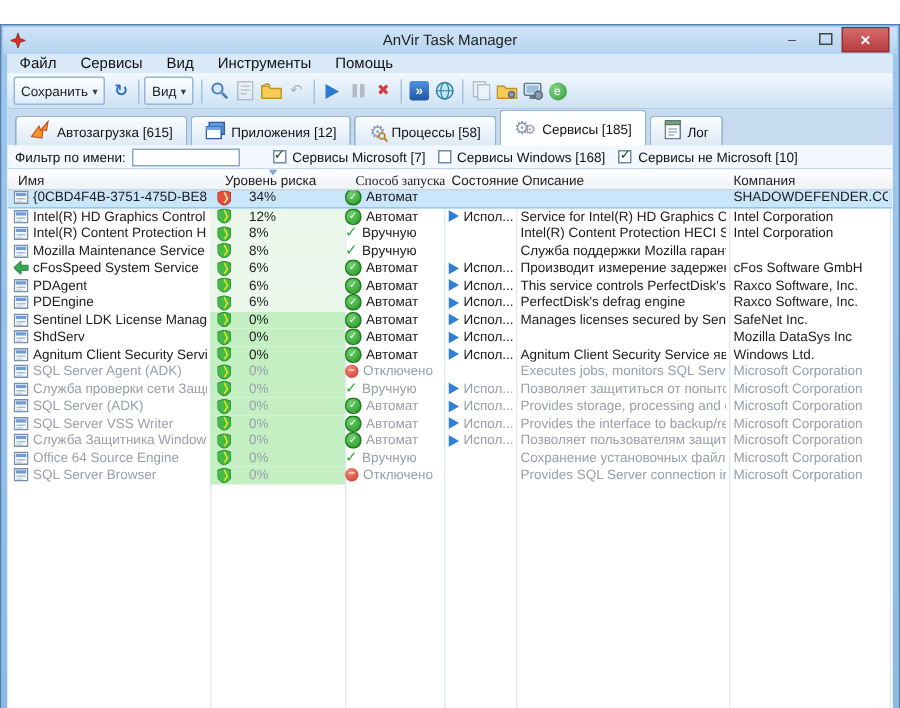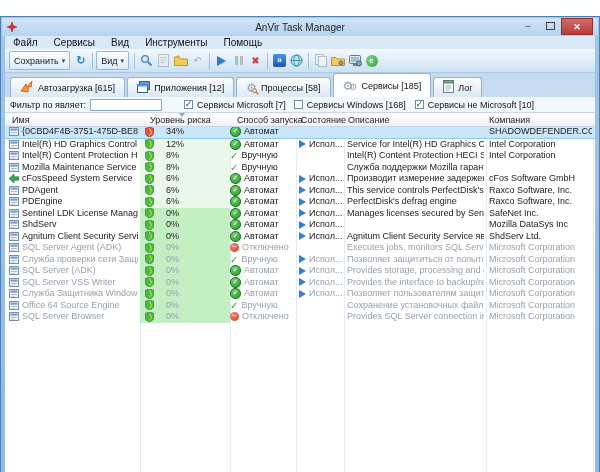--- a/index.html
+++ b/index.html
@@ -257,21 +257,21 @@
               <line x1="2.5" y1="6" x2="8.5" y2="6" stroke="#9fb0c0"></line>
               <line x1="2.5" y1="8" x2="8.5" y2="8" stroke="#9fb0c0"></line>
               <line x1="2.5" y1="10" x2="6.5" y2="10" stroke="#9fb0c0"></line>
             </svg>
         </span>
         <span>Лог</span>
       </span>
     </div>
 
     <div class="filterbar">
-      <span class="flabel">Фильтр по являет:</span>
+      <span class="flabel">Фильтр по имени:</span>
       <input class="finput" value="" style="">
       <span class="cbgroup" style="margin-left:22px;">
         <span class="cbox glyph">✓</span>
           <span>Сервисы Microsoft [7]</span>
       </span>
       <span class="cbgroup" style="margin-left:8px;">
         <span class="cbox glyph"></span>
           <span>Сервисы Windows [168]</span>
       </span>
       <span class="cbgroup" style="margin-left:9px;">
@@ -285,21 +285,21 @@
       <div class="gridline" style="left:225px;"></div>
       <div class="gridline" style="left:291px;"></div>
       <div class="gridline" style="left:339px;"></div>
       <div class="gridline" style="left:481px;"></div>
       <div class="gridline" style="left:588px;"></div>
 
       <div class="thead">
         <span class="th" style="left:7px;">Имя</span>
         <span class="sort-arrow" style="left:174px;"></span>
         <span class="th" style="left:145px;">Уровень риска</span>
-        <span class="th" style="left:232px;">Способ запуска</span>
+        <span class="th" style="left:232px;font-family:Liberation Serif, serif;">Способ запуска</span>
         <span class="th" style="left:296px;">Состояние</span>
         <span class="th" style="left:343px;">Описание</span>
         <span class="th" style="left:484px;">Компания</span>
       </div>
 
       <div class="tbody" id="tbody">
           <div class="row selected">
             <span class="riskbg pale"></span>
             <span class="cell c-name">
               <span style="display:inline-flex">
@@ -627,21 +627,21 @@
               <span style="display:inline-flex">
                 <span class="ic-auto glyph">✓</span>
               </span>
               <span>Автомат</span>
             </span>
             <span class="cell c-state">
               <span class="ic-playstate"></span>
               <span>Испол...</span>
             </span>
             <span class="cell c-desc">Agnitum Client Security Service являет...</span>
-            <span class="cell c-comp">ShdServ Ltd.</span>
+            <span class="cell c-comp">Windows Ltd.</span>
           </div>
           <div class="row muted">
             <span class="riskbg full"></span>
             <span class="cell c-name">
               <span style="display:inline-flex">
                 <svg width="10" height="9" style="flex:0 0 auto">
                   <rect x="0.5" y="0.5" width="9" height="8" fill="#f4f7fa" stroke="#7a8fa6"></rect>
                   <rect x="1.5" y="1.5" width="7" height="2.2" fill="#6f9ed6"></rect>
                   <rect x="2" y="5" width="6" height="1" fill="#a8bccd"></rect>
                   <rect x="2" y="6.8" width="4" height="1" fill="#c3d2de"></rect>

